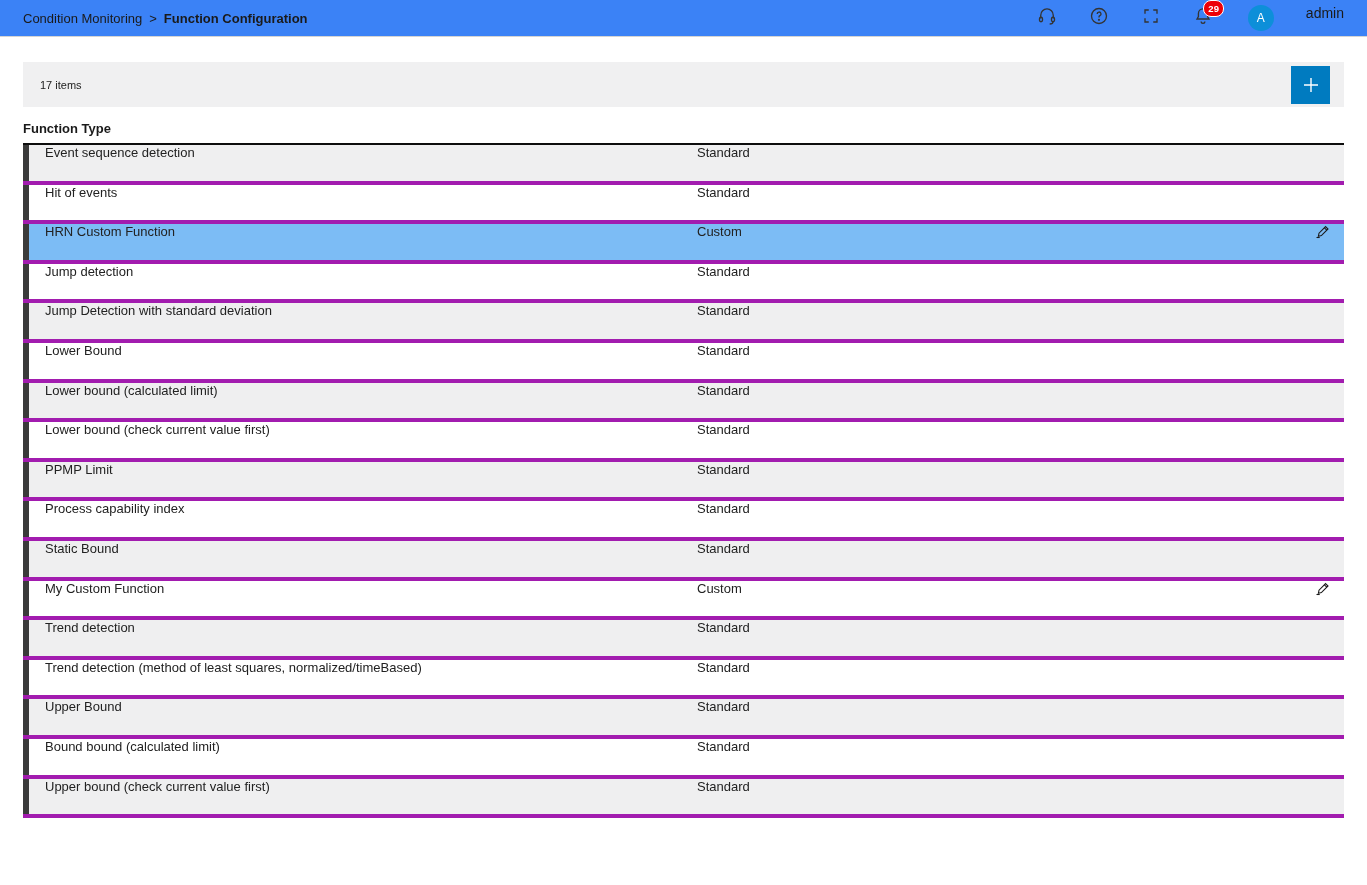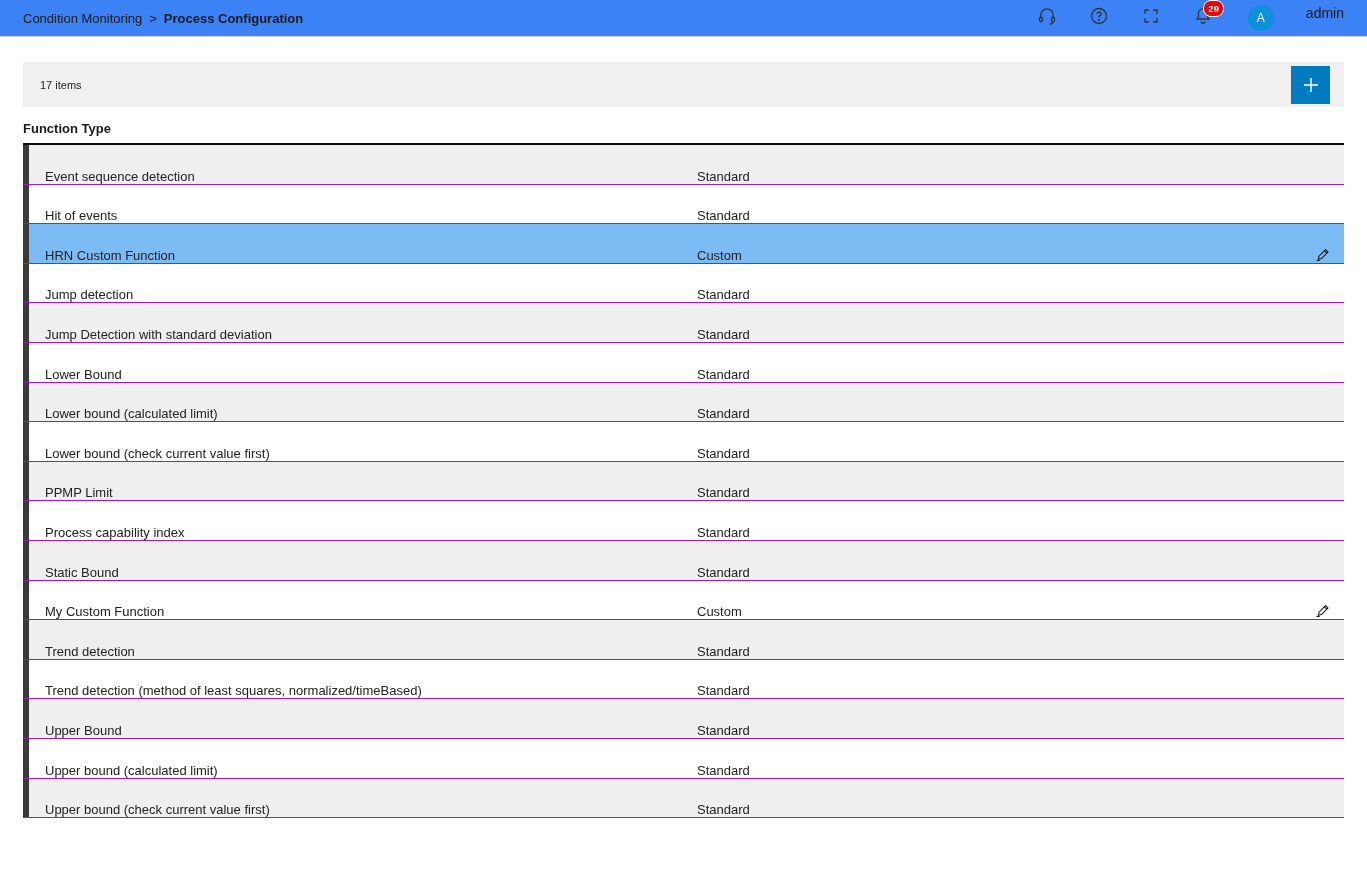--- a/index.html
+++ b/index.html
@@ -28,39 +28,39 @@
   .items-count { font-size:11px; color:#222; }
   .add-btn { width:39px; height:38px; background:#007bc0; border:none; display:flex;
              align-items:center; justify-content:center; cursor:pointer; }
 
   
   .table { margin:7px 23px 0; }
   .thead { display:flex; height:31px; align-items:center; border-bottom:2px solid #0d0d0d;
            font-size:13px; font-weight:bold; }
   .th-name { width:680px; padding-left:22px; }
   .th-type { flex:1; }
-  .row { display:flex; height:39.6px; align-items:flex-end; position:relative;
-         border-bottom:1px solid #a21caf; font-size:13px; color:#222; cursor:pointer; }
+  .row { display:flex; height:39.6px; align-items:flex-start; position:relative;
+         border-bottom:4px solid #a21caf; font-size:13px; color:#222; cursor:pointer; }
   .row::before { content:''; position:absolute; left:0; top:0; bottom:0; width:6px; background:#3a3a3a; }
   .row.striped { background:#efeff0; }
   .row.selected { background:#7cbcf5; }
   .cell-name { width:674px; padding-left:22px; }
   .cell-type { flex:1; }
   .cell-action { width:46px; display:flex; justify-content:flex-end; padding-right:13px; }
   .edit-icon { width:16px; height:16px; cursor:pointer; visibility:hidden; }
   .row.editable .edit-icon { visibility:visible; }
 </style>
 </head>
 <body>
 
 <header class="topbar">
   <nav class="breadcrumb">
     <span>Condition Monitoring</span>
     <span>&gt;</span>
-    <span class="current">Process Configuration</span>
+    <span class="current">Function Configuration</span>
   </nav>
   <div class="topbar-right">
     <span class="icon-btn">
       <svg width="20" height="20" viewBox="0 0 24 24" fill="none" stroke="#333" stroke-width="1.6">
         <path d="M4.5 15v-4a7.5 7.5 0 0 1 15 0v4"></path>
         <rect x="3" y="13.5" width="3.6" height="5.4" rx="1.8"></rect>
         <rect x="17.4" y="13.5" width="3.6" height="5.4" rx="1.8"></rect>
         <path d="M19.2 18.9c0 1.8-1.8 2.7-4 2.7"></path>
       </svg>
     </span>
@@ -264,21 +264,21 @@
     <span class="cell-type">Standard</span>
     <span class="cell-action">
       <svg class="edit-icon" viewBox="0 0 16 16" fill="none" stroke="#1a1a1a" stroke-width="1.1">
         <path d="M1.5 13.5h3.2"></path>
         <path d="M10.6 2.6l2.4 2.4L6.4 11.6l-3 .6.6-3z"></path>
         <path d="M9.4 3.8l2.4 2.4"></path>
       </svg>
     </span>
   </div>
       <div class="row">
-    <span class="cell-name">Upper bound (calculated limit)</span>
+    <span class="cell-name">Bound bound (calculated limit)</span>
     <span class="cell-type">Standard</span>
     <span class="cell-action">
       <svg class="edit-icon" viewBox="0 0 16 16" fill="none" stroke="#1a1a1a" stroke-width="1.1">
         <path d="M1.5 13.5h3.2"></path>
         <path d="M10.6 2.6l2.4 2.4L6.4 11.6l-3 .6.6-3z"></path>
         <path d="M9.4 3.8l2.4 2.4"></path>
       </svg>
     </span>
   </div>
       <div class="row striped">

